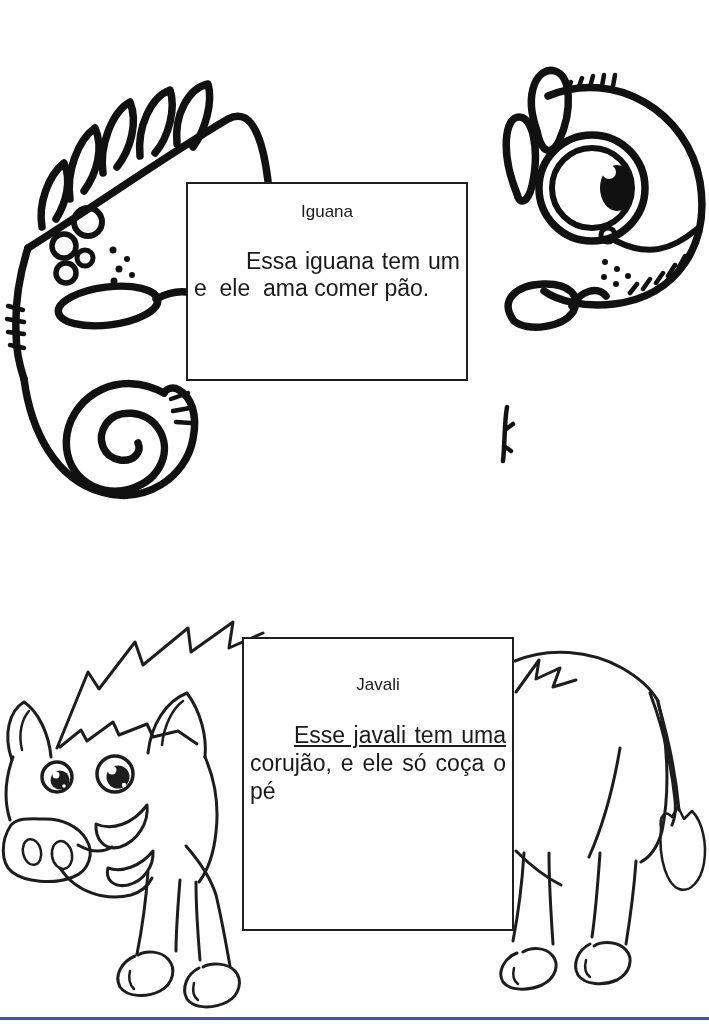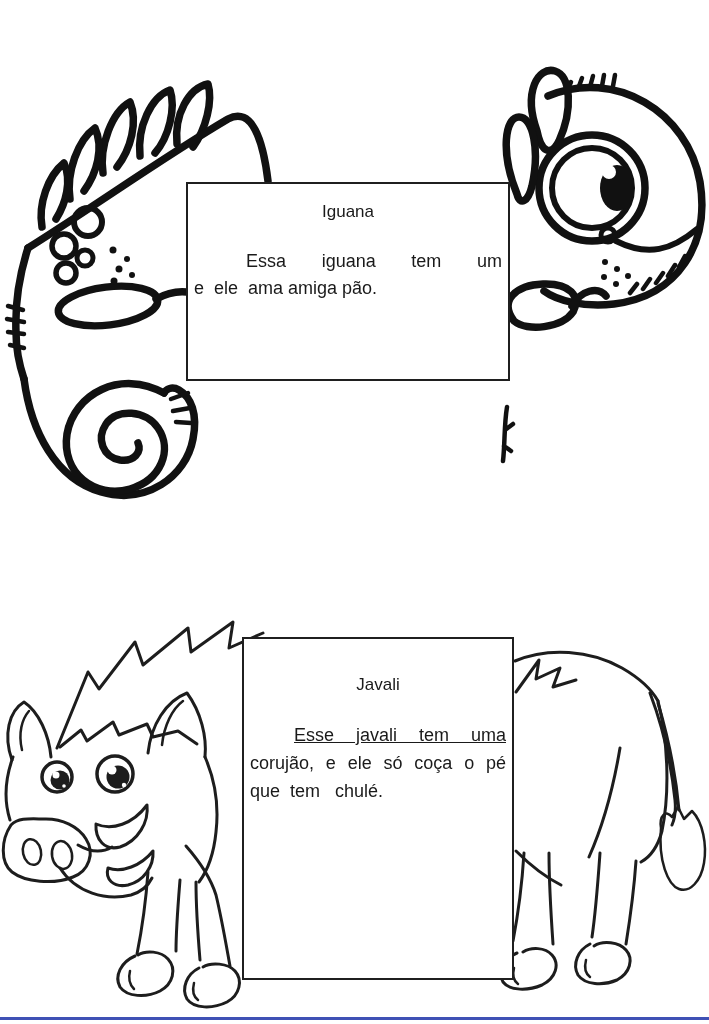--- a/index.html
+++ b/index.html
@@ -9,32 +9,32 @@
     font-family:"Liberation Sans", sans-serif; color:#1a1a1a;
   }
   .illustration { position:absolute; left:0; }
   #chameleon-svg { top:0; }
   #boar-svg { top:600px; }
 
   .textbox {
     position:absolute; box-sizing:border-box;
     background:#ffffff; border:2px solid #1f1f1f;
   }
-  #box-iguana { left:186px; top:182px; width:324px; height:199px; }
-  #box-javali { left:242px; top:637px; width:272px; height:343px; }
+  #box-iguana { left:186px; top:182px; width:282px; height:199px; }
+  #box-javali { left:242px; top:637px; width:272px; height:294px; }
 
   .card-title {
     font-size:17px; font-weight:400; text-align:center; margin:0;
   }
   #box-iguana .card-title { margin-top:18px; }
   #box-javali .card-title { margin-top:36px; }
 
   .card-par { margin-top:26px; padding:0 6px; }
   .tline {
-    font-size:18px; line-height:27px;
+    font-size:23px; line-height:27px;
     text-align:justify; text-align-last:justify;
   }
   #box-javali .tline { line-height:28px; }
   #box-iguana .tline.first { text-indent:52px; }
   #box-javali .tline.first { text-indent:44px;text-decoration:underline; }
   .tline.last { text-align-last:left; white-space:pre-wrap; }
 
   .footer-rule {
     position:absolute; left:0; bottom:4px; width:709px; height:3px;
   }
@@ -175,27 +175,26 @@
       <path d="M636 861 C634 890 630 919 626 944"></path>
       <path d="M590 944 C578 950 572 964 578 975 C585 985 603 986 617 980 C630 973 634 959 626 950 C619 942 603 940 594 946"></path>
       <path stroke-width="2.5" d="M586 960 C584 968 586 974 590 977"></path>
     </g>
   </svg>
 
   <div class="textbox" id="box-iguana">
     <h2 class="card-title">Iguana</h2>
     <div class="card-par">
         <div class="tline first">Essa iguana tem um</div>
-        <div class="tline last">e  ele  ama amiga pão.</div>
+        <div class="tline last">e  ele  ama comer pão.</div>
       </div>
   </div>
 
   <div class="textbox" id="box-javali">
     <h2 class="card-title">Javali</h2>
     <div class="card-par">
         <div class="tline first">Esse javali tem uma</div>
         <div class="tline">corujão, e ele só coça o pé</div>
-        <div class="tline last">que  tem   chulé.</div>
       </div>
   </div>
 
   <div class="footer-rule" style="background: rgb(63, 81, 181);"></div>
 </div>
 
 </body></html>

